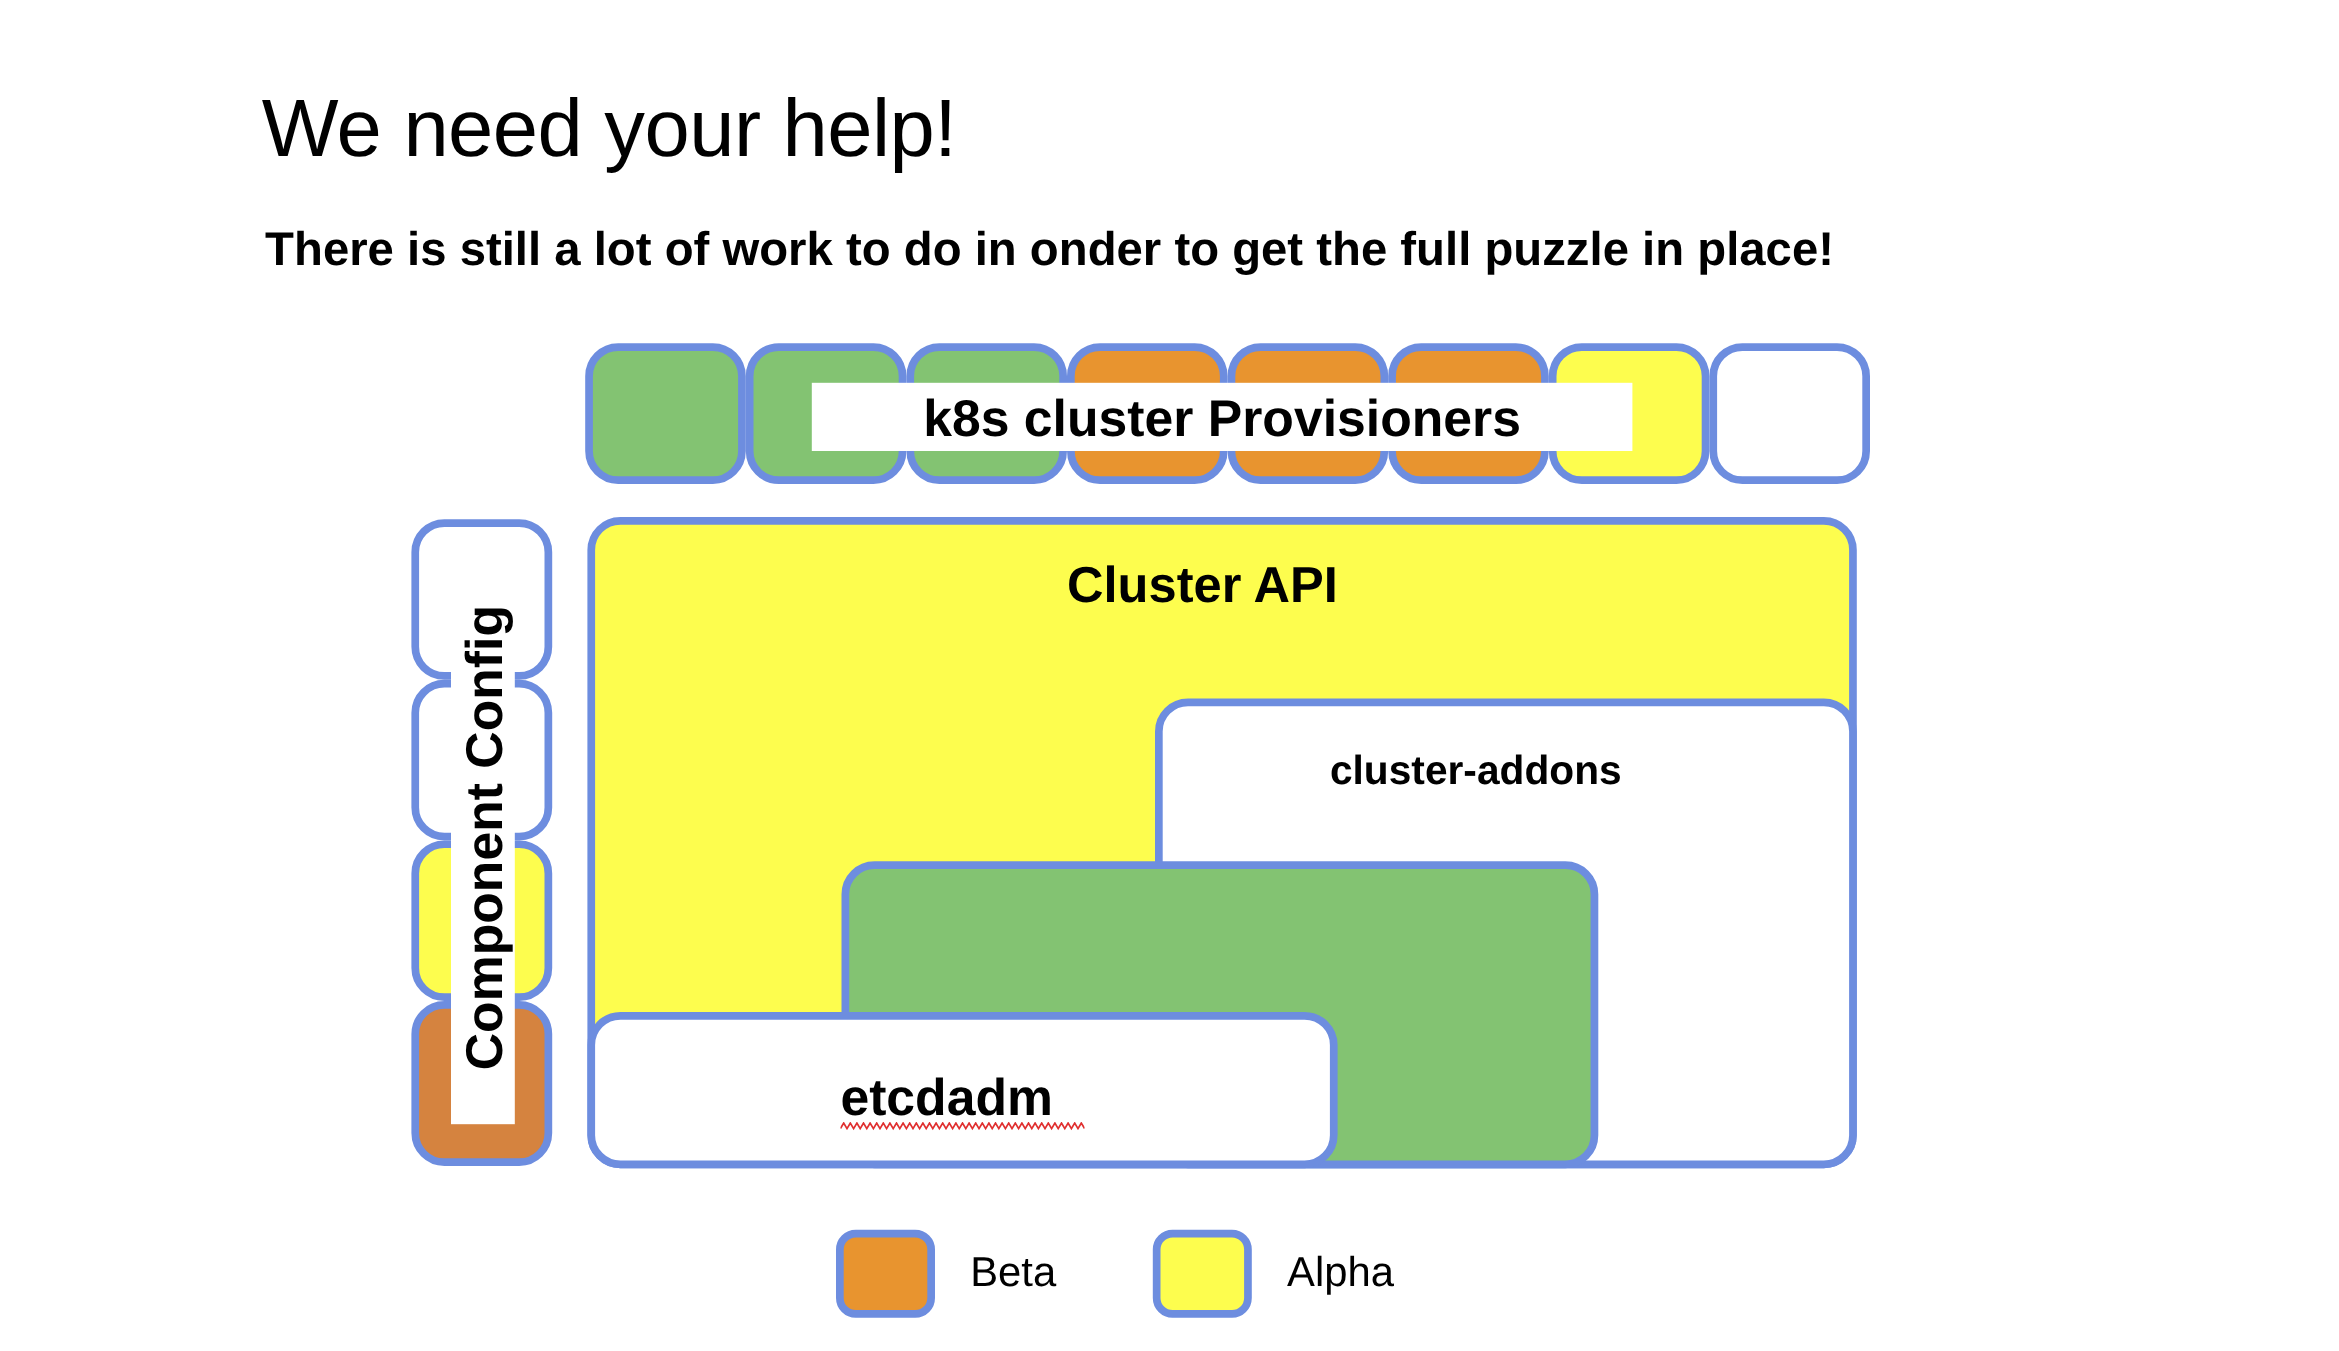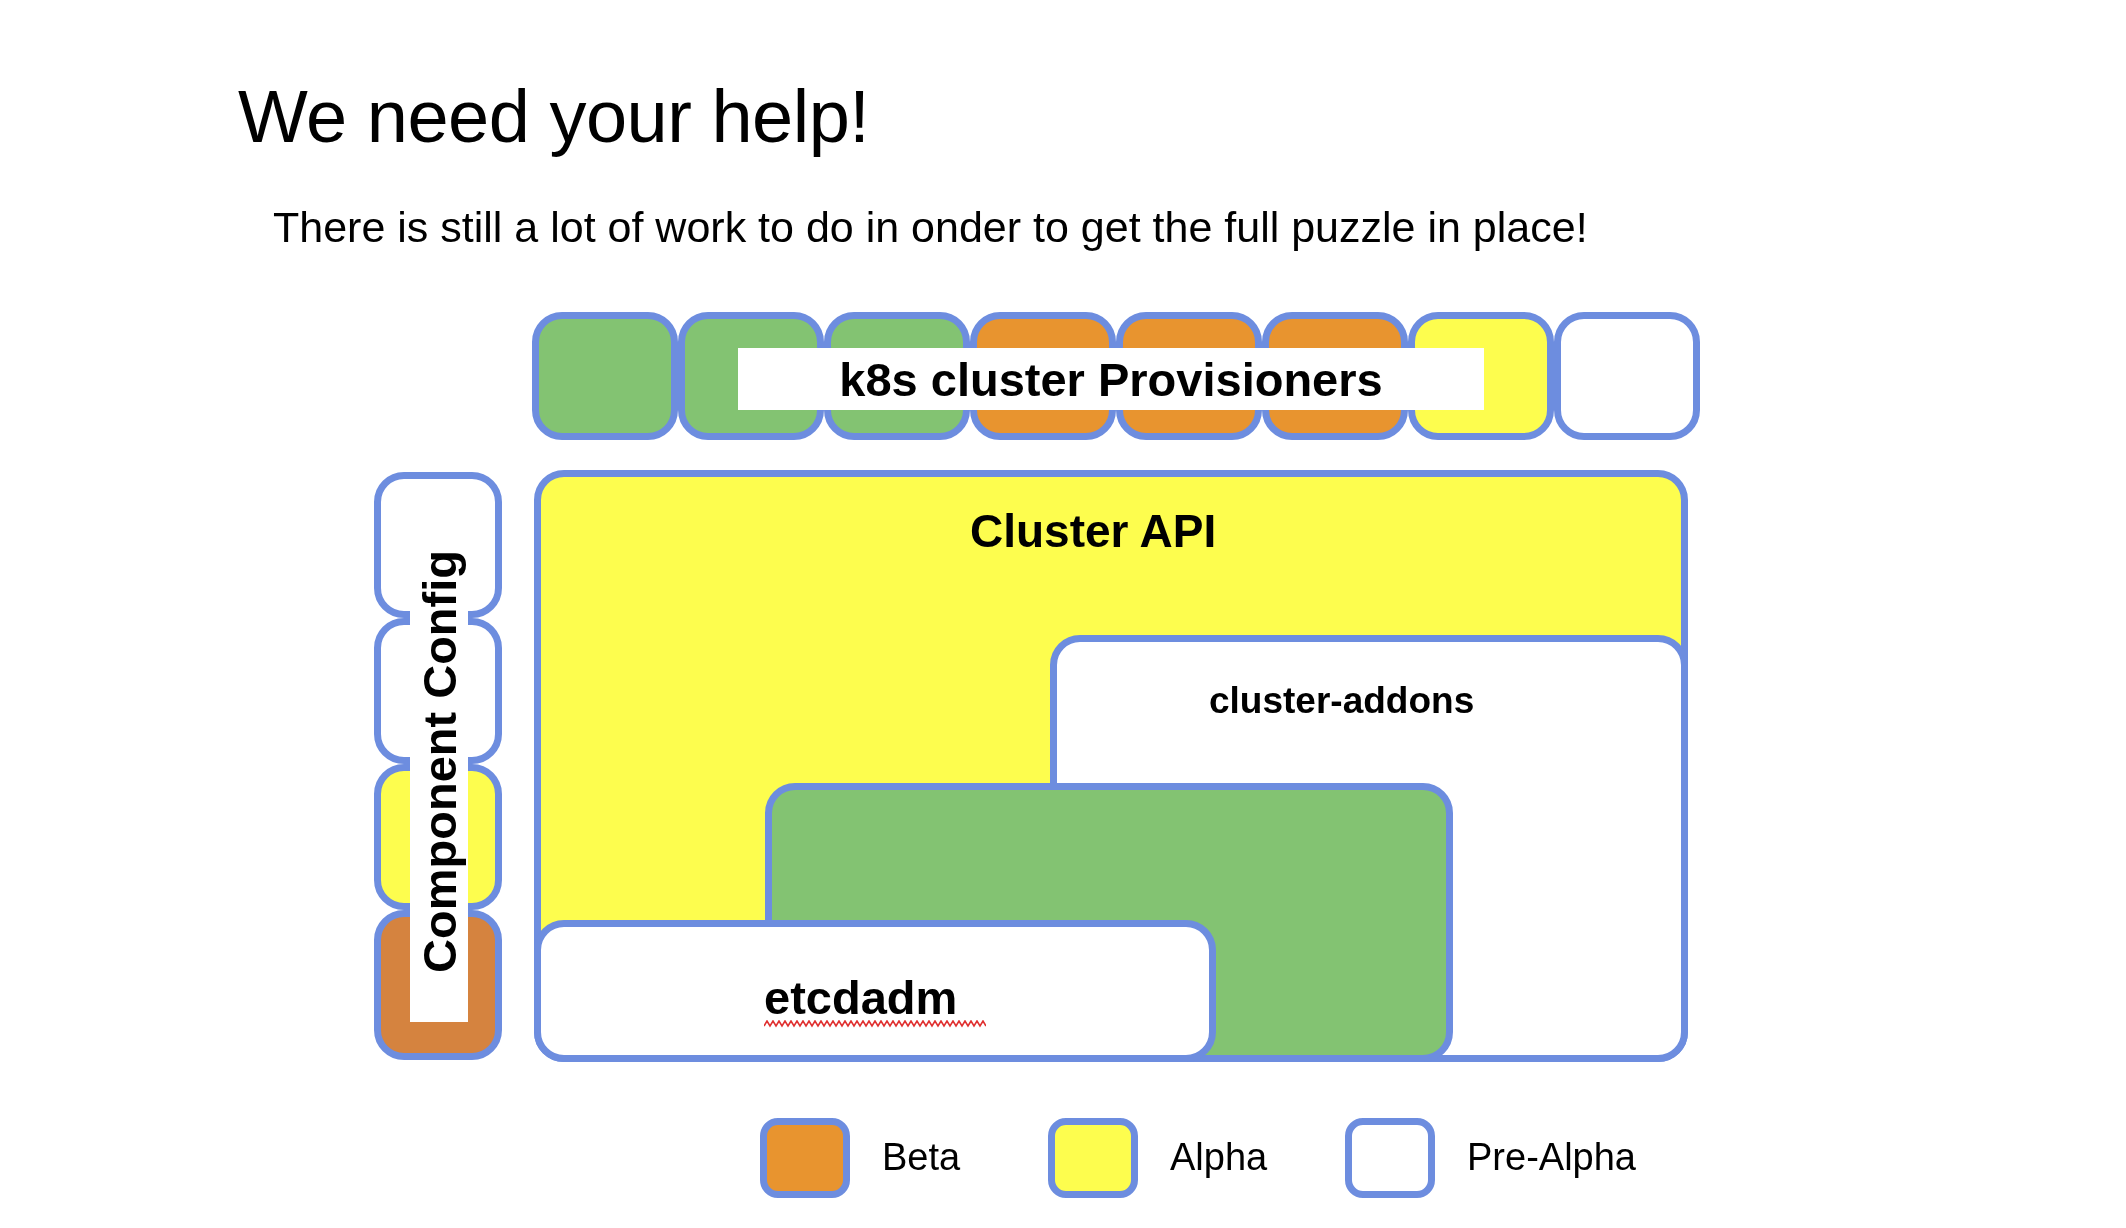--- a/index.html
+++ b/index.html
@@ -26,24 +26,23 @@
     font-weight: 400;
     line-height: 1.1;
     letter-spacing: -0.5px;
     white-space: nowrap;
   }
   #slide-subtitle {
     position: absolute;
     left: 241px;
     top: 160px;
     font-size: 43px;
-    font-weight: 400;
+    font-weight: 700;
     line-height: 1.15;
     white-space: nowrap;
-    margin-left: 32px;
   }
 
   
   #diagram {
     position: absolute;
     left: 0;
     top: 0;
     width: 2126px;
     height: 1228px;
   }
@@ -216,18 +215,14 @@
   <div class="legend-item" style="left:760px; width:300px;">
     <span class="legend-swatch orange"></span>
     <span class="legend-text">Beta</span>
   </div>
 
   <div class="legend-item" style="left:1048px; width:300px;">
     <span class="legend-swatch yellow"></span>
     <span class="legend-text">Alpha</span>
   </div>
 
-  <div class="legend-item" style="left:1345px; width:400px;">
-    <span class="legend-swatch white"></span>
-    <span class="legend-text">Pre-Alpha</span>
-  </div>
 
 </div>
 
 </body></html>

